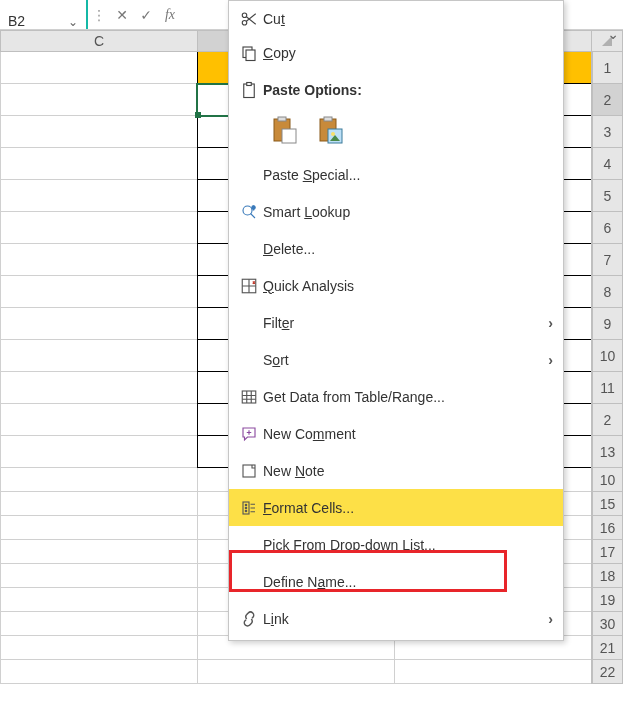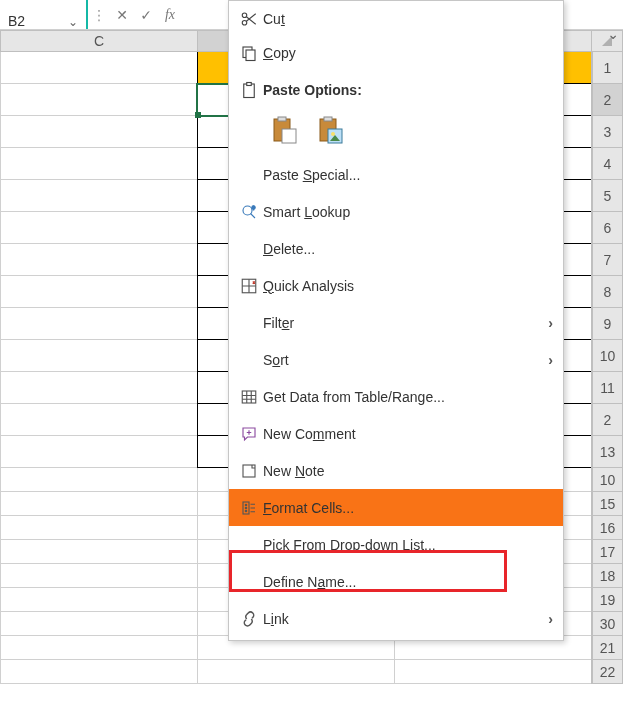--- a/index.html
+++ b/index.html
@@ -433,21 +433,21 @@
   </div>
   <div class="menu-item">
     <span class="mi-icon">
       <svg width="18" height="18" viewBox="0 0 24 24" stroke="#555" fill="none" stroke-width="1.5">
           <rect x="4" y="4" width="16" height="16"></rect>
           <path d="M16 4 v4 h4"></path>
         </svg>
     </span>
     <span class="mi-label">New <u>N</u>ote</span>
   </div>
-  <div class="menu-item" style="background:#f97316">
+  <div class="menu-item" style="background:#fde047">
     <span class="mi-icon">
       <svg width="18" height="18" viewBox="0 0 24 24" stroke="#555" fill="none" stroke-width="1.5">
           <rect x="4" y="4" width="8" height="16"></rect>
           <circle cx="8" cy="8" r="1" fill="#555"></circle>
           <circle cx="8" cy="12" r="1" fill="#555"></circle>
           <circle cx="8" cy="16" r="1" fill="#555"></circle>
           <path d="M14 7 h6 M14 12 h6 M14 17 h6"></path>
         </svg>
     </span>
     <span class="mi-label"><u>F</u>ormat Cells...</span>

